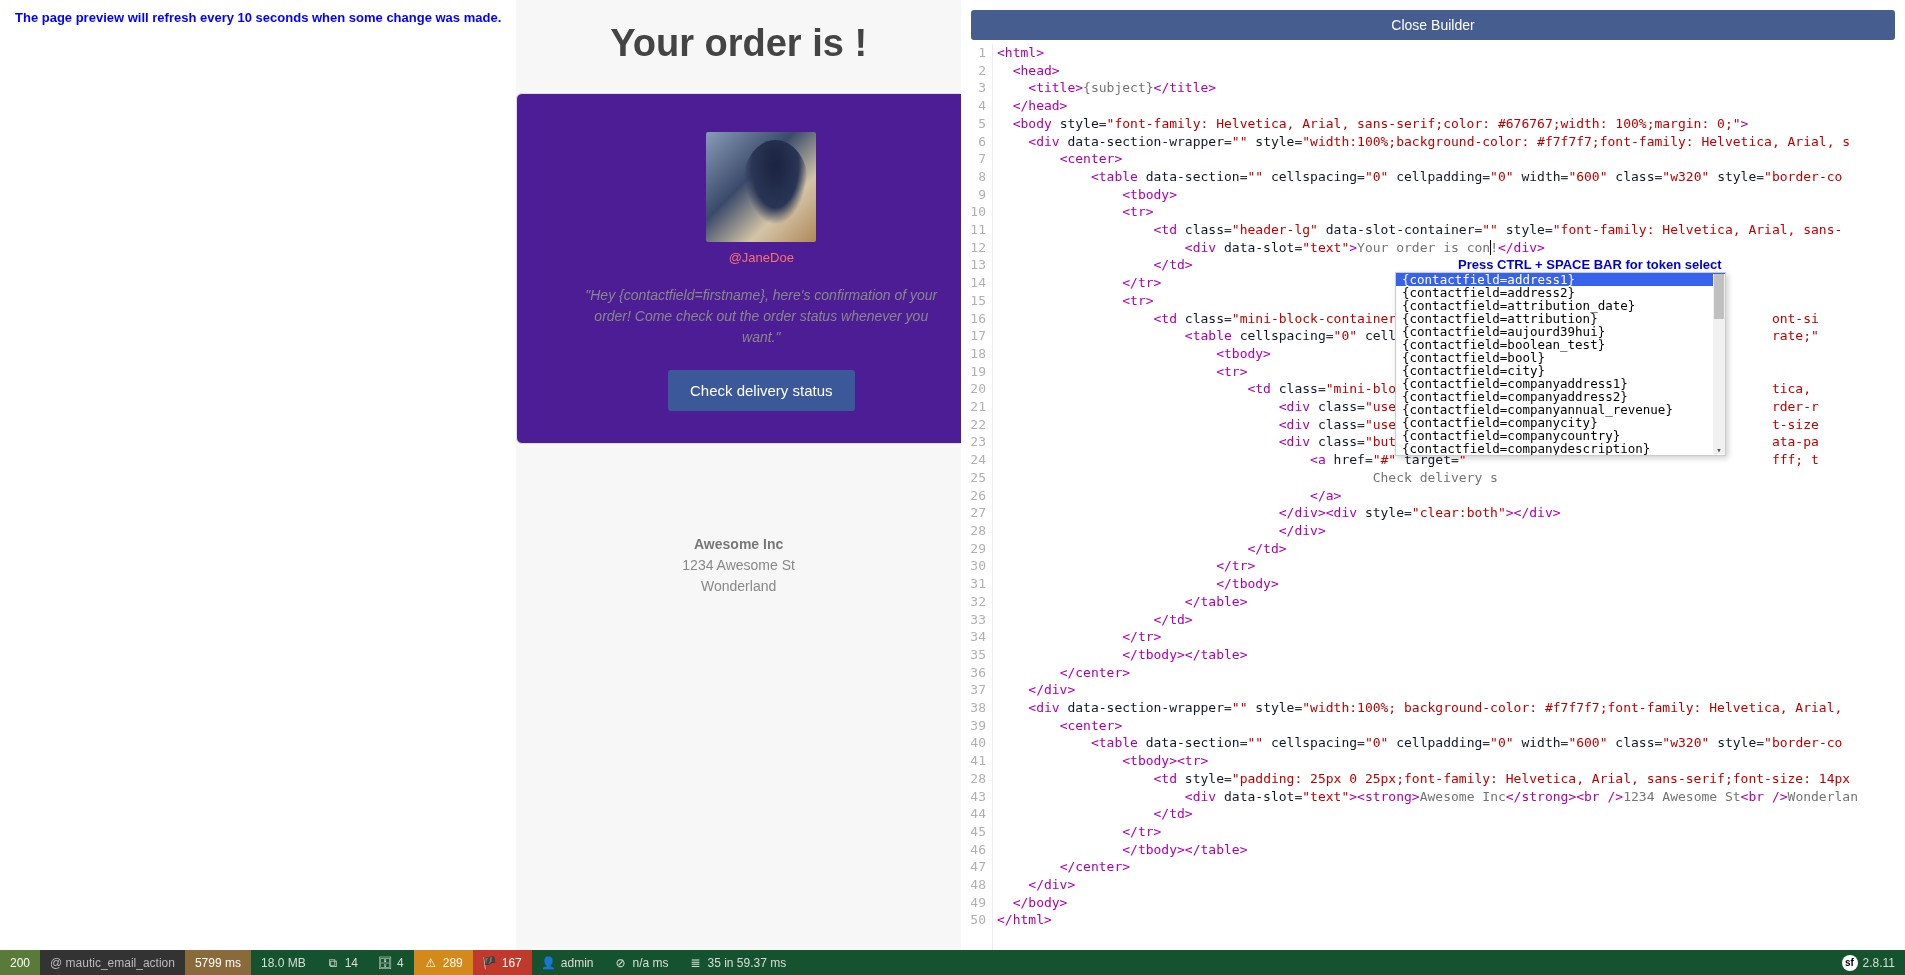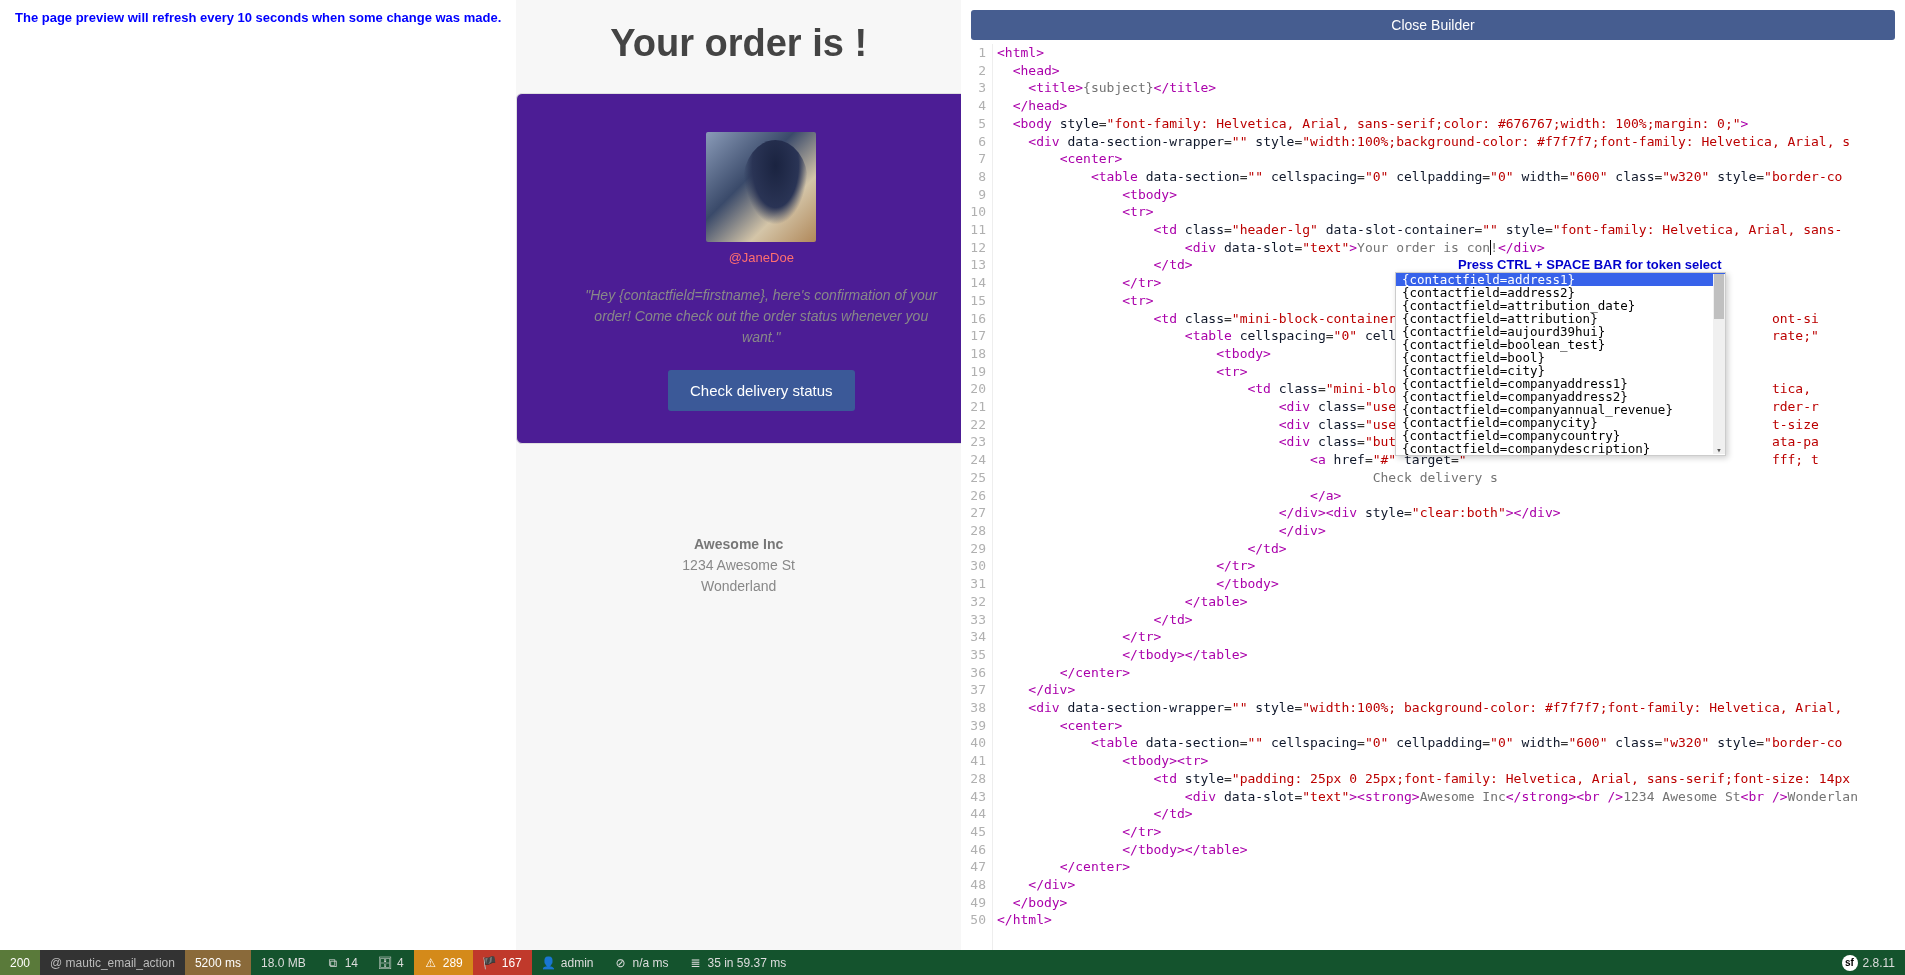--- a/index.html
+++ b/index.html
@@ -154,21 +154,21 @@
           <div class="sb-dn">▾</div>
         </div>
       </div>
     </div>
   </div>
 </div>
 
 <div class="status-bar">
   <div class="seg s-200">200</div>
   <div class="seg s-route">@ mautic_email_action</div>
-  <div class="seg s-time">5200 ms</div>
+  <div class="seg s-time">5799 ms</div>
   <div class="seg">18.0 MB</div>
   <div class="seg">
       <span class="ico">⧉</span>
       <span>14</span>
     </div>
   <div class="seg">
       <span class="ico">🗄</span>
       <span>4</span>
     </div>
   <div class="seg s-warn">

